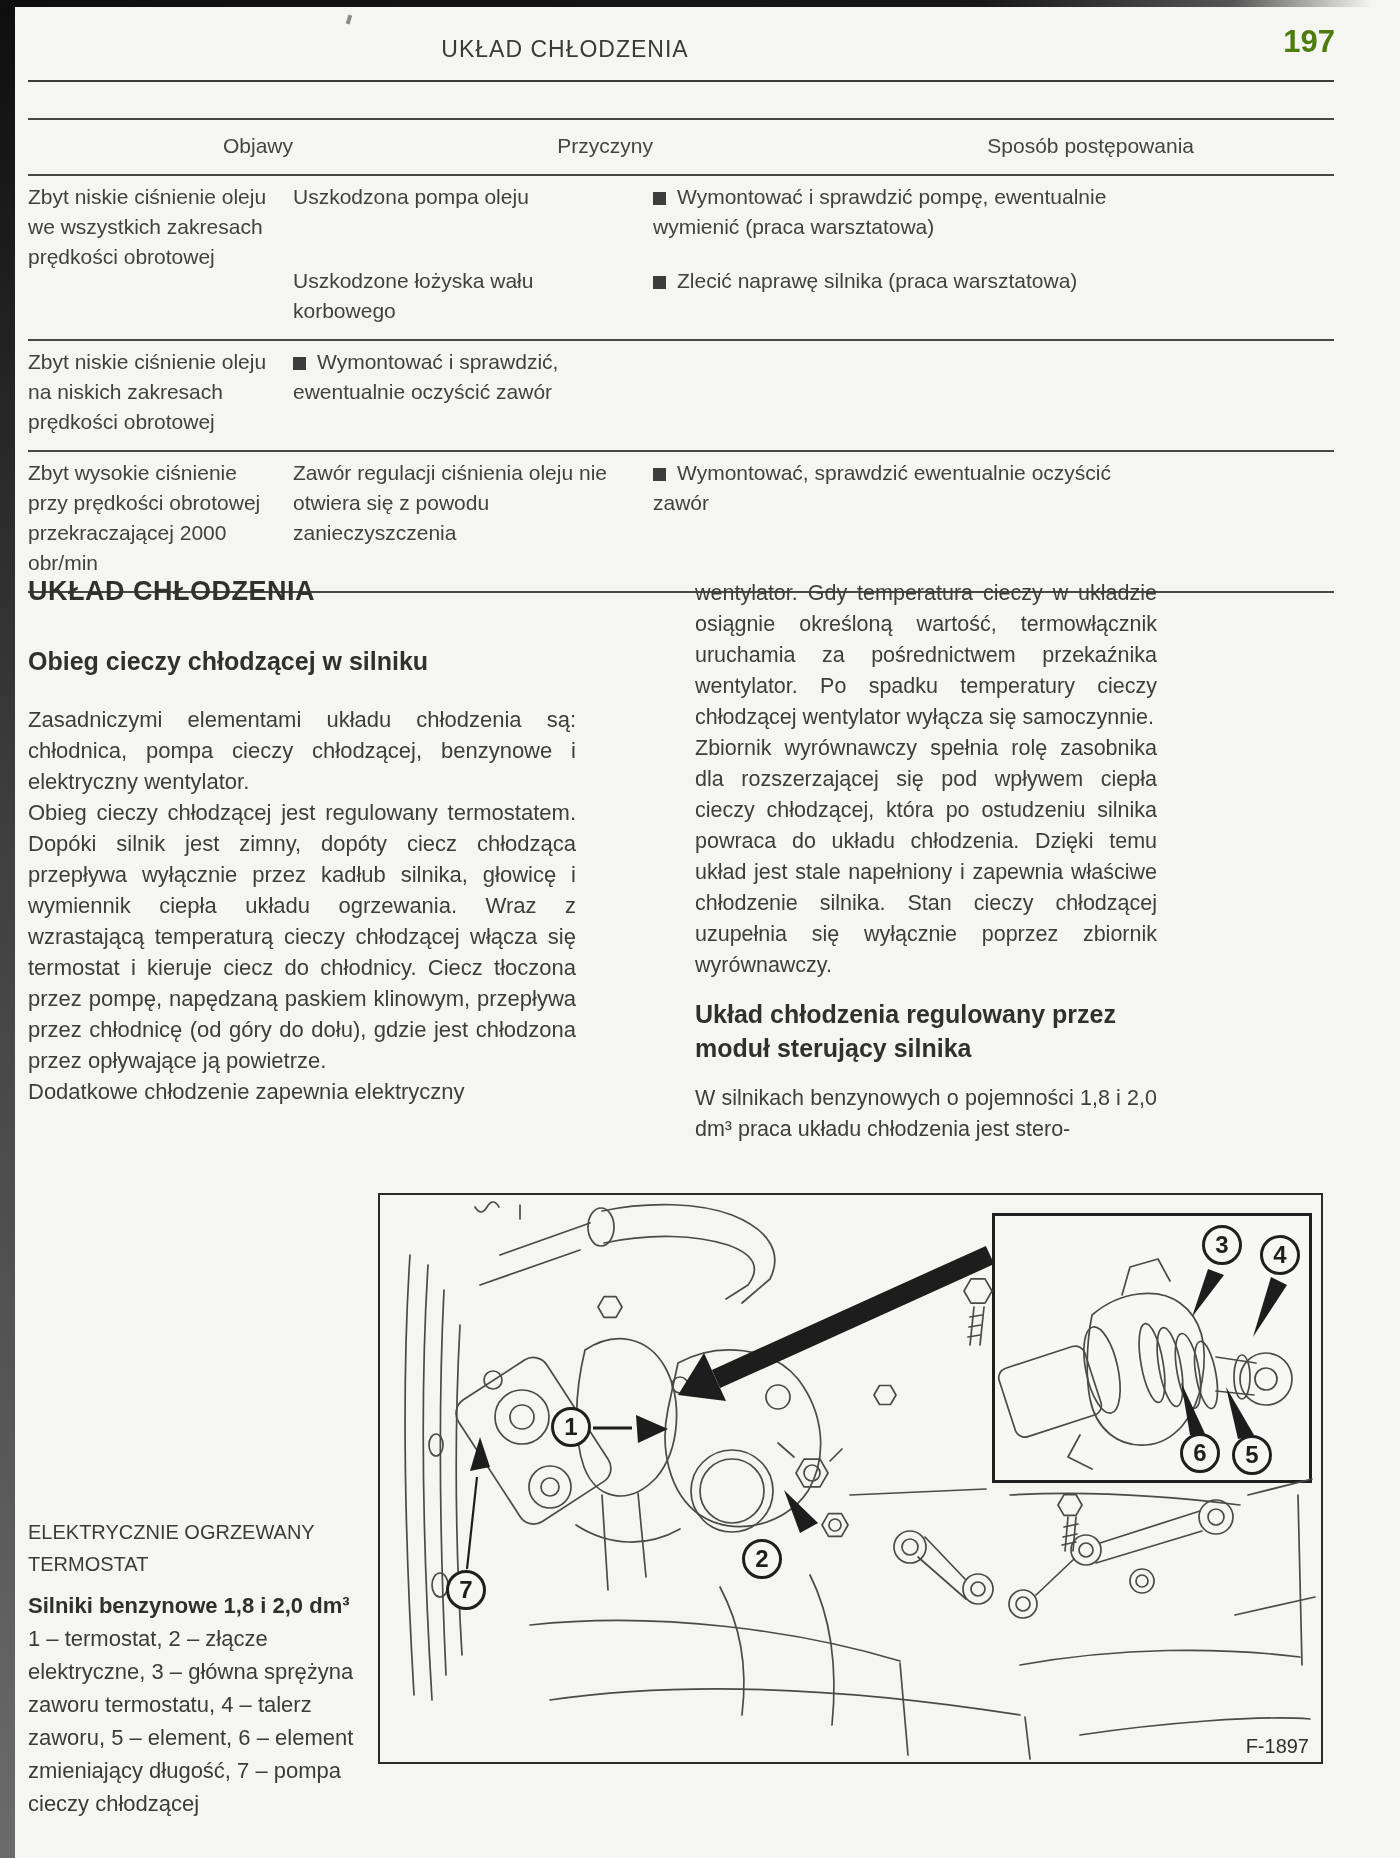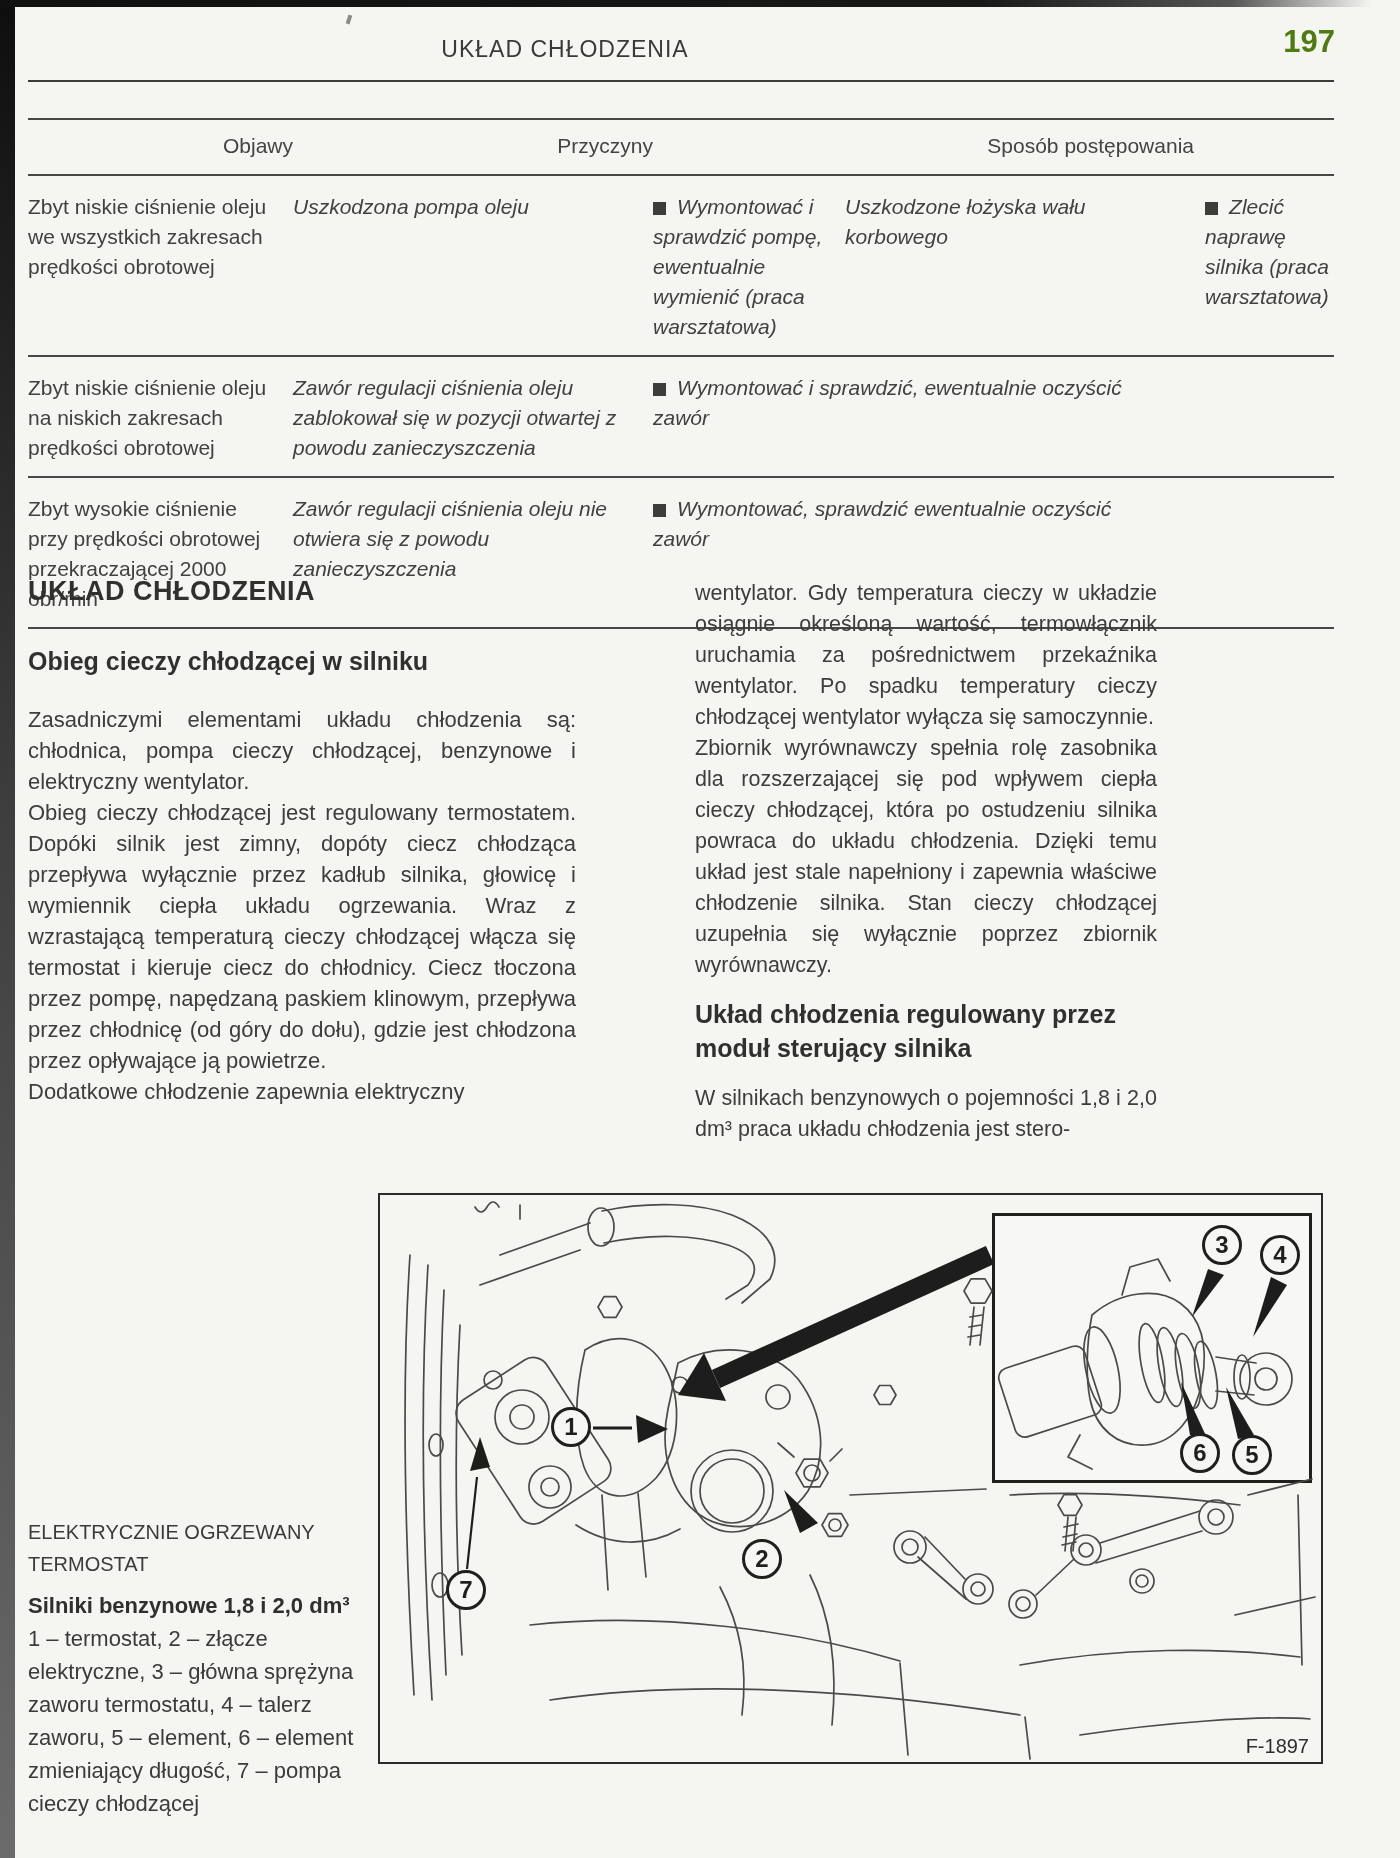--- a/index.html
+++ b/index.html
@@ -25,24 +25,24 @@
     font-size:31px; font-weight:bold; color:#4d7c0f; }
   .head-rule { position:absolute; left:28px; top:80px; width:1306px; height:2px; background:#3c3c3c; }
 
   
   .ptable { position:absolute; left:28px; top:118px; width:1306px;
     font-size:21px; line-height:30px; color:#414141; border-top:2px solid #474747; }
   .t-head { display:grid; grid-template-columns:265px 360px 1fr; padding:11px 0 13px;
     border-bottom:2px solid #474747; }
   .th { text-align:right; color:#444; }
   .th3 { padding-right:140px; }
-  .t-row { display:grid; grid-template-columns:265px 1fr; padding:16px 0 13px;
+  .t-row { display:grid; grid-template-columns:265px 1fr; padding:6px 0 13px;
     border-bottom:2px solid #474747; }
   .sym { padding-right:14px; }
-  .pairs { display:flex; flex-direction:row; gap:16px;font-style:italic; }
+  .pairs { display:flex; flex-direction:column; gap:24px; }
   .pair { display:grid; grid-template-columns:360px 1fr; }
   .cause { padding-right:22px; }
   .action { max-width:500px; }
   .bullet { display:inline-block; width:13px; height:13px; background:#3d3d3d;
     margin-right:11px; transform:translateY(1px); }
 
   
   .col-left { position:absolute; left:28px; top:576px; width:548px; }
   .col-right { position:absolute; left:695px; top:578px; width:462px; }
   .sec-title { margin:0 0 38px 0; font-size:27px; font-weight:bold; letter-spacing:0.5px; color:#303030; }
@@ -104,21 +104,20 @@
           <div class="cause">Uszkodzone łożyska wału korbowego</div>
           <div class="action"><span class="bullet"></span><span>Zlecić naprawę silnika (praca warsztatowa)</span></div>
         </div>
       </div>
     </div>
 
     <div class="t-row">
       <div class="sym">Zbyt niskie ciśnienie oleju na niskich zakresach prędkości obrotowej</div>
       <div class="pairs">
         <div class="pair">
-          <div class="cause">Zawór regulacji ciśnienia oleju zablokował się w pozycji otwartej z powodu zanieczyszczenia</div>
           <div class="action"><span class="bullet"></span><span>Wymontować i sprawdzić, ewentualnie oczyścić zawór</span></div>
         </div>
       </div>
     </div>
 
     <div class="t-row">
       <div class="sym">Zbyt wysokie ciśnienie przy prędkości obrotowej przekraczającej 2000 obr/min</div>
       <div class="pairs">
         <div class="pair">
           <div class="cause">Zawór regulacji ciśnienia oleju nie otwiera się z powodu zanieczyszczenia</div>

